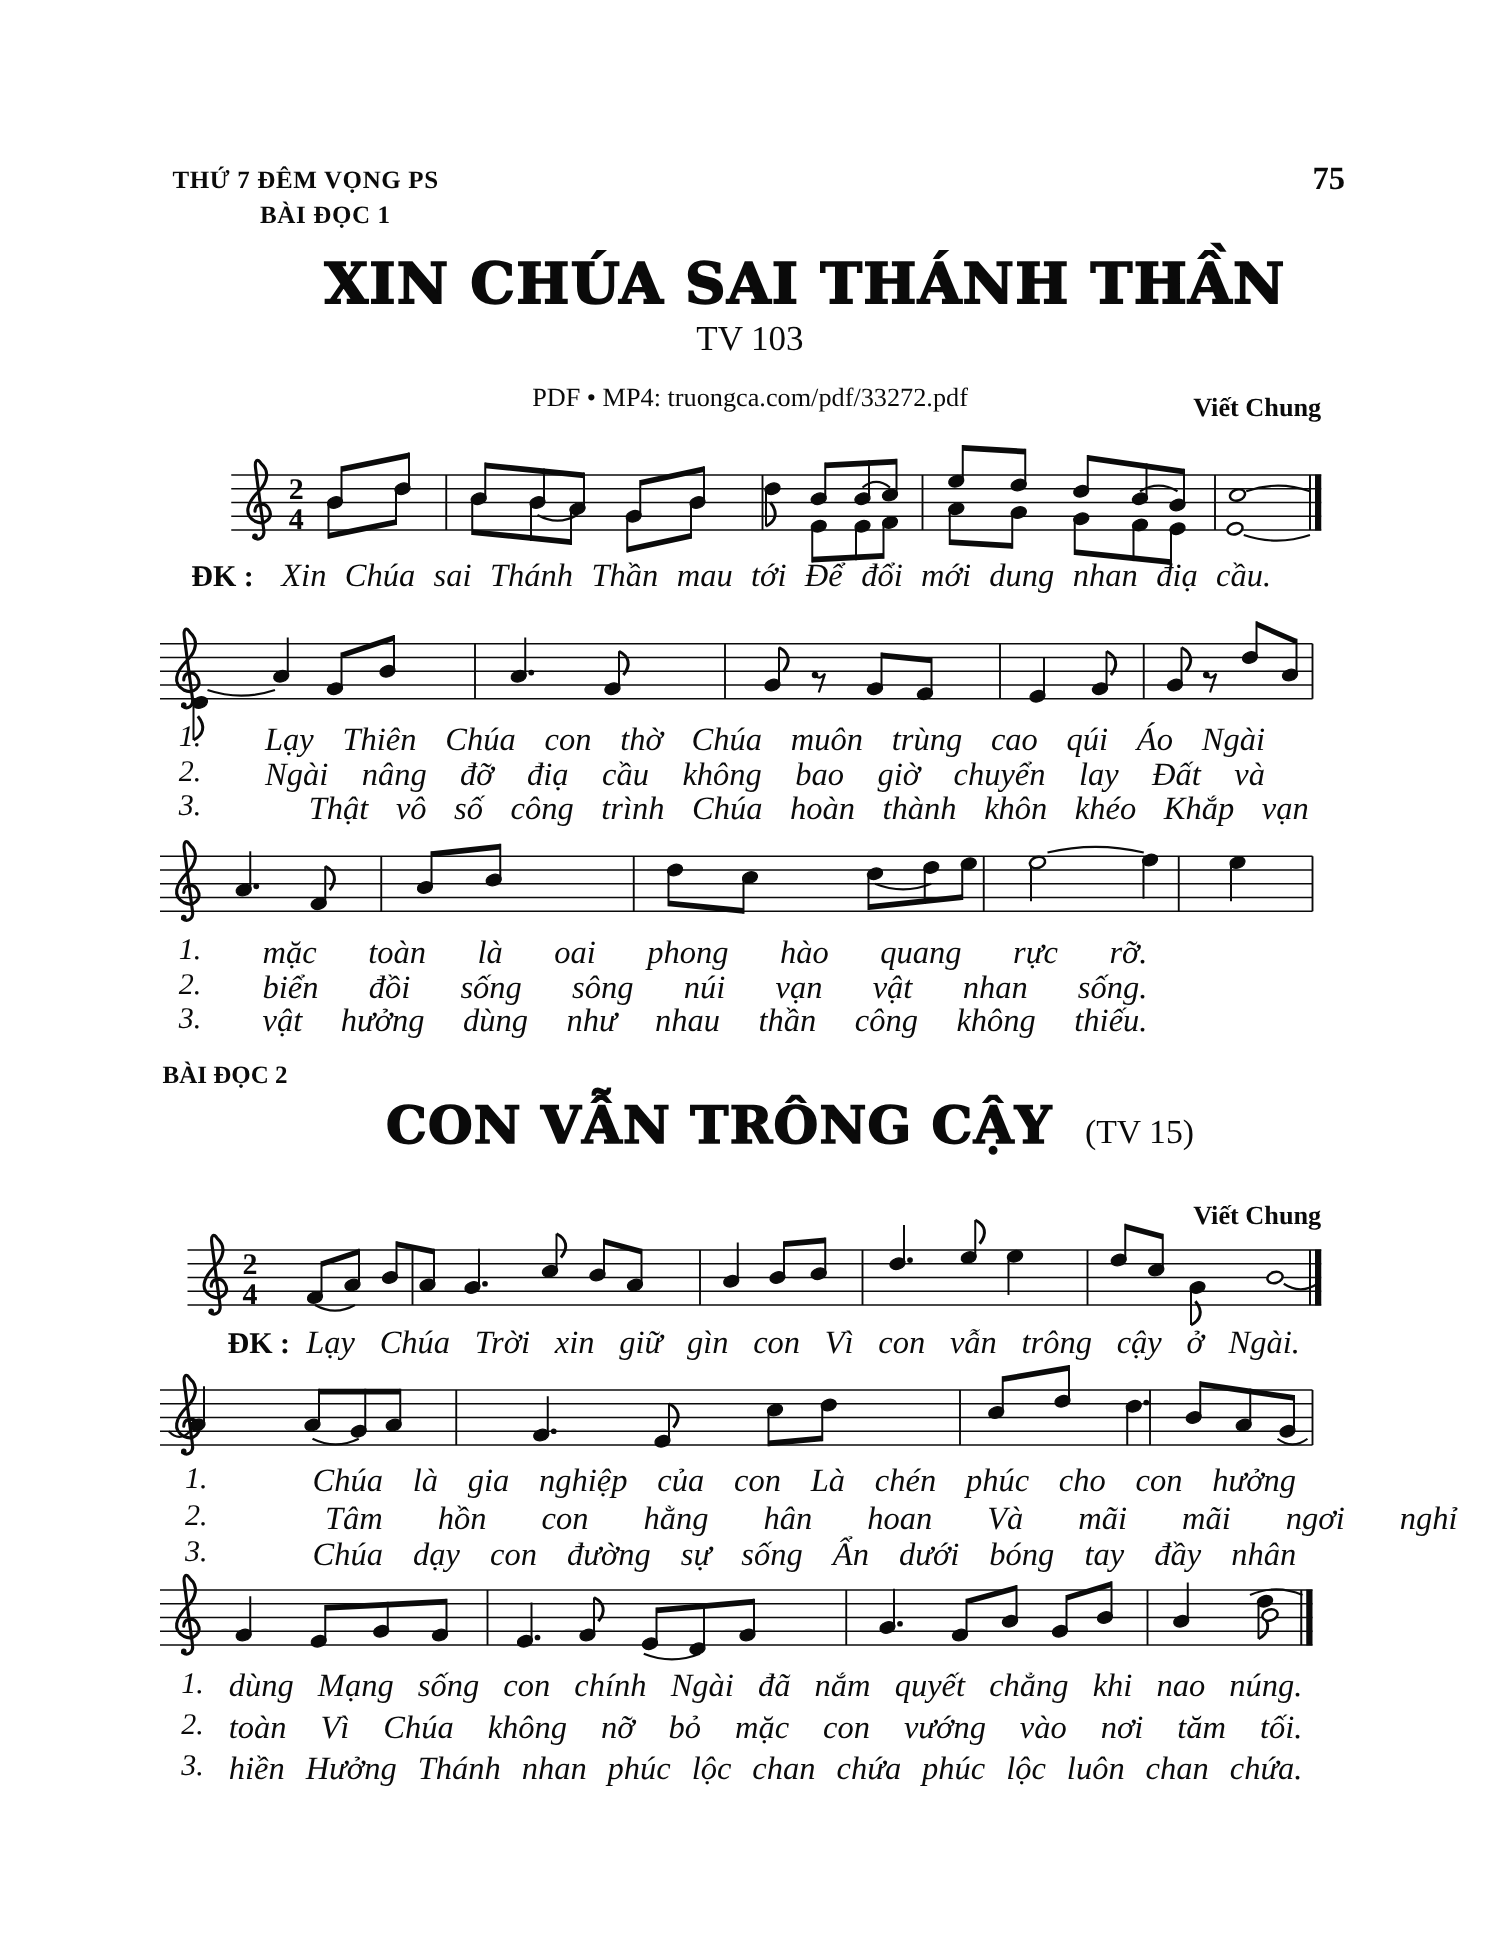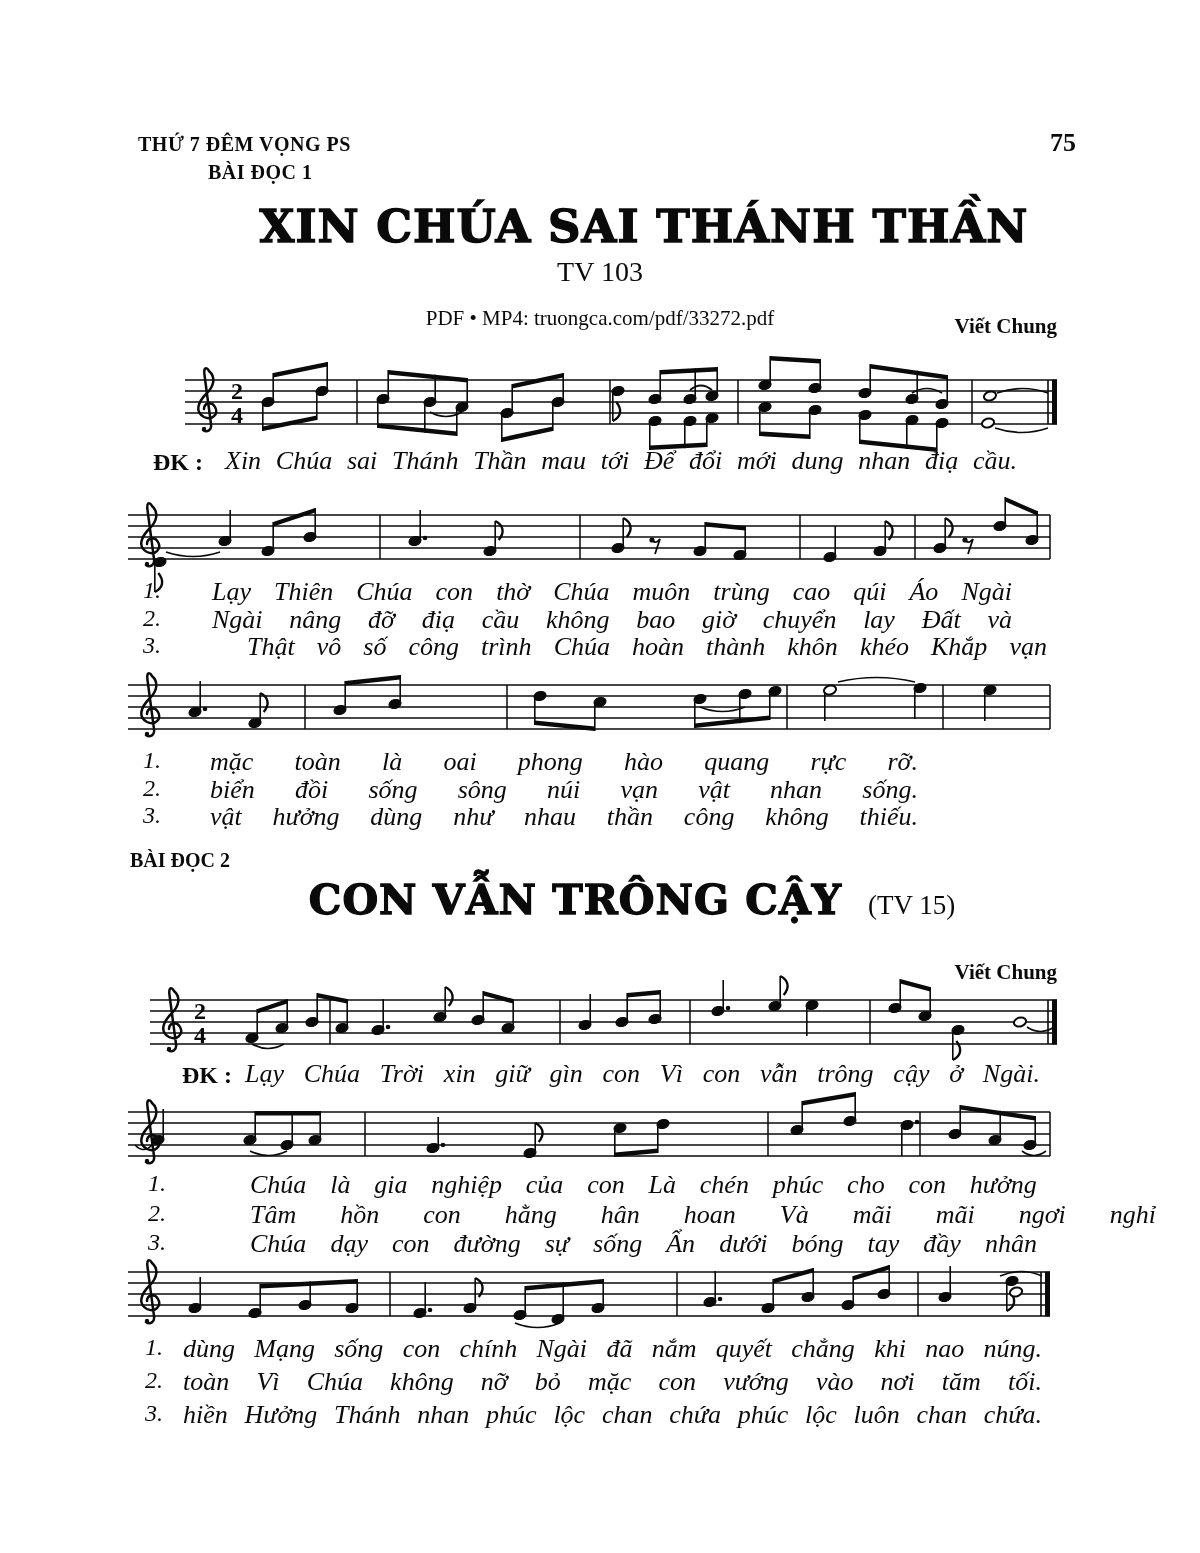--- a/index.html
+++ b/index.html
@@ -590,21 +590,21 @@
           <span>Là</span>
           <span>chén</span>
           <span>phúc</span>
           <span>cho</span>
           <span>con</span>
           <span>hưởng</span>
         </div>
       </div>
       <div class="vline" style="top: 29.5px;">
         <span class="vnum" style="left: 148px;">2.</span>
-        <div class="words" style="left: 250px; width: 787px; top: 0px; gap: 44px;">
+        <div class="words" style="left: 260px; width: 787px; top: 0px; gap: 44px;">
           <span>Tâm</span>
           <span>hồn</span>
           <span>con</span>
           <span>hằng</span>
           <span>hân</span>
           <span>hoan</span>
           <span>Và</span>
           <span>mãi</span>
           <span>mãi</span>
           <span>ngơi</span>

